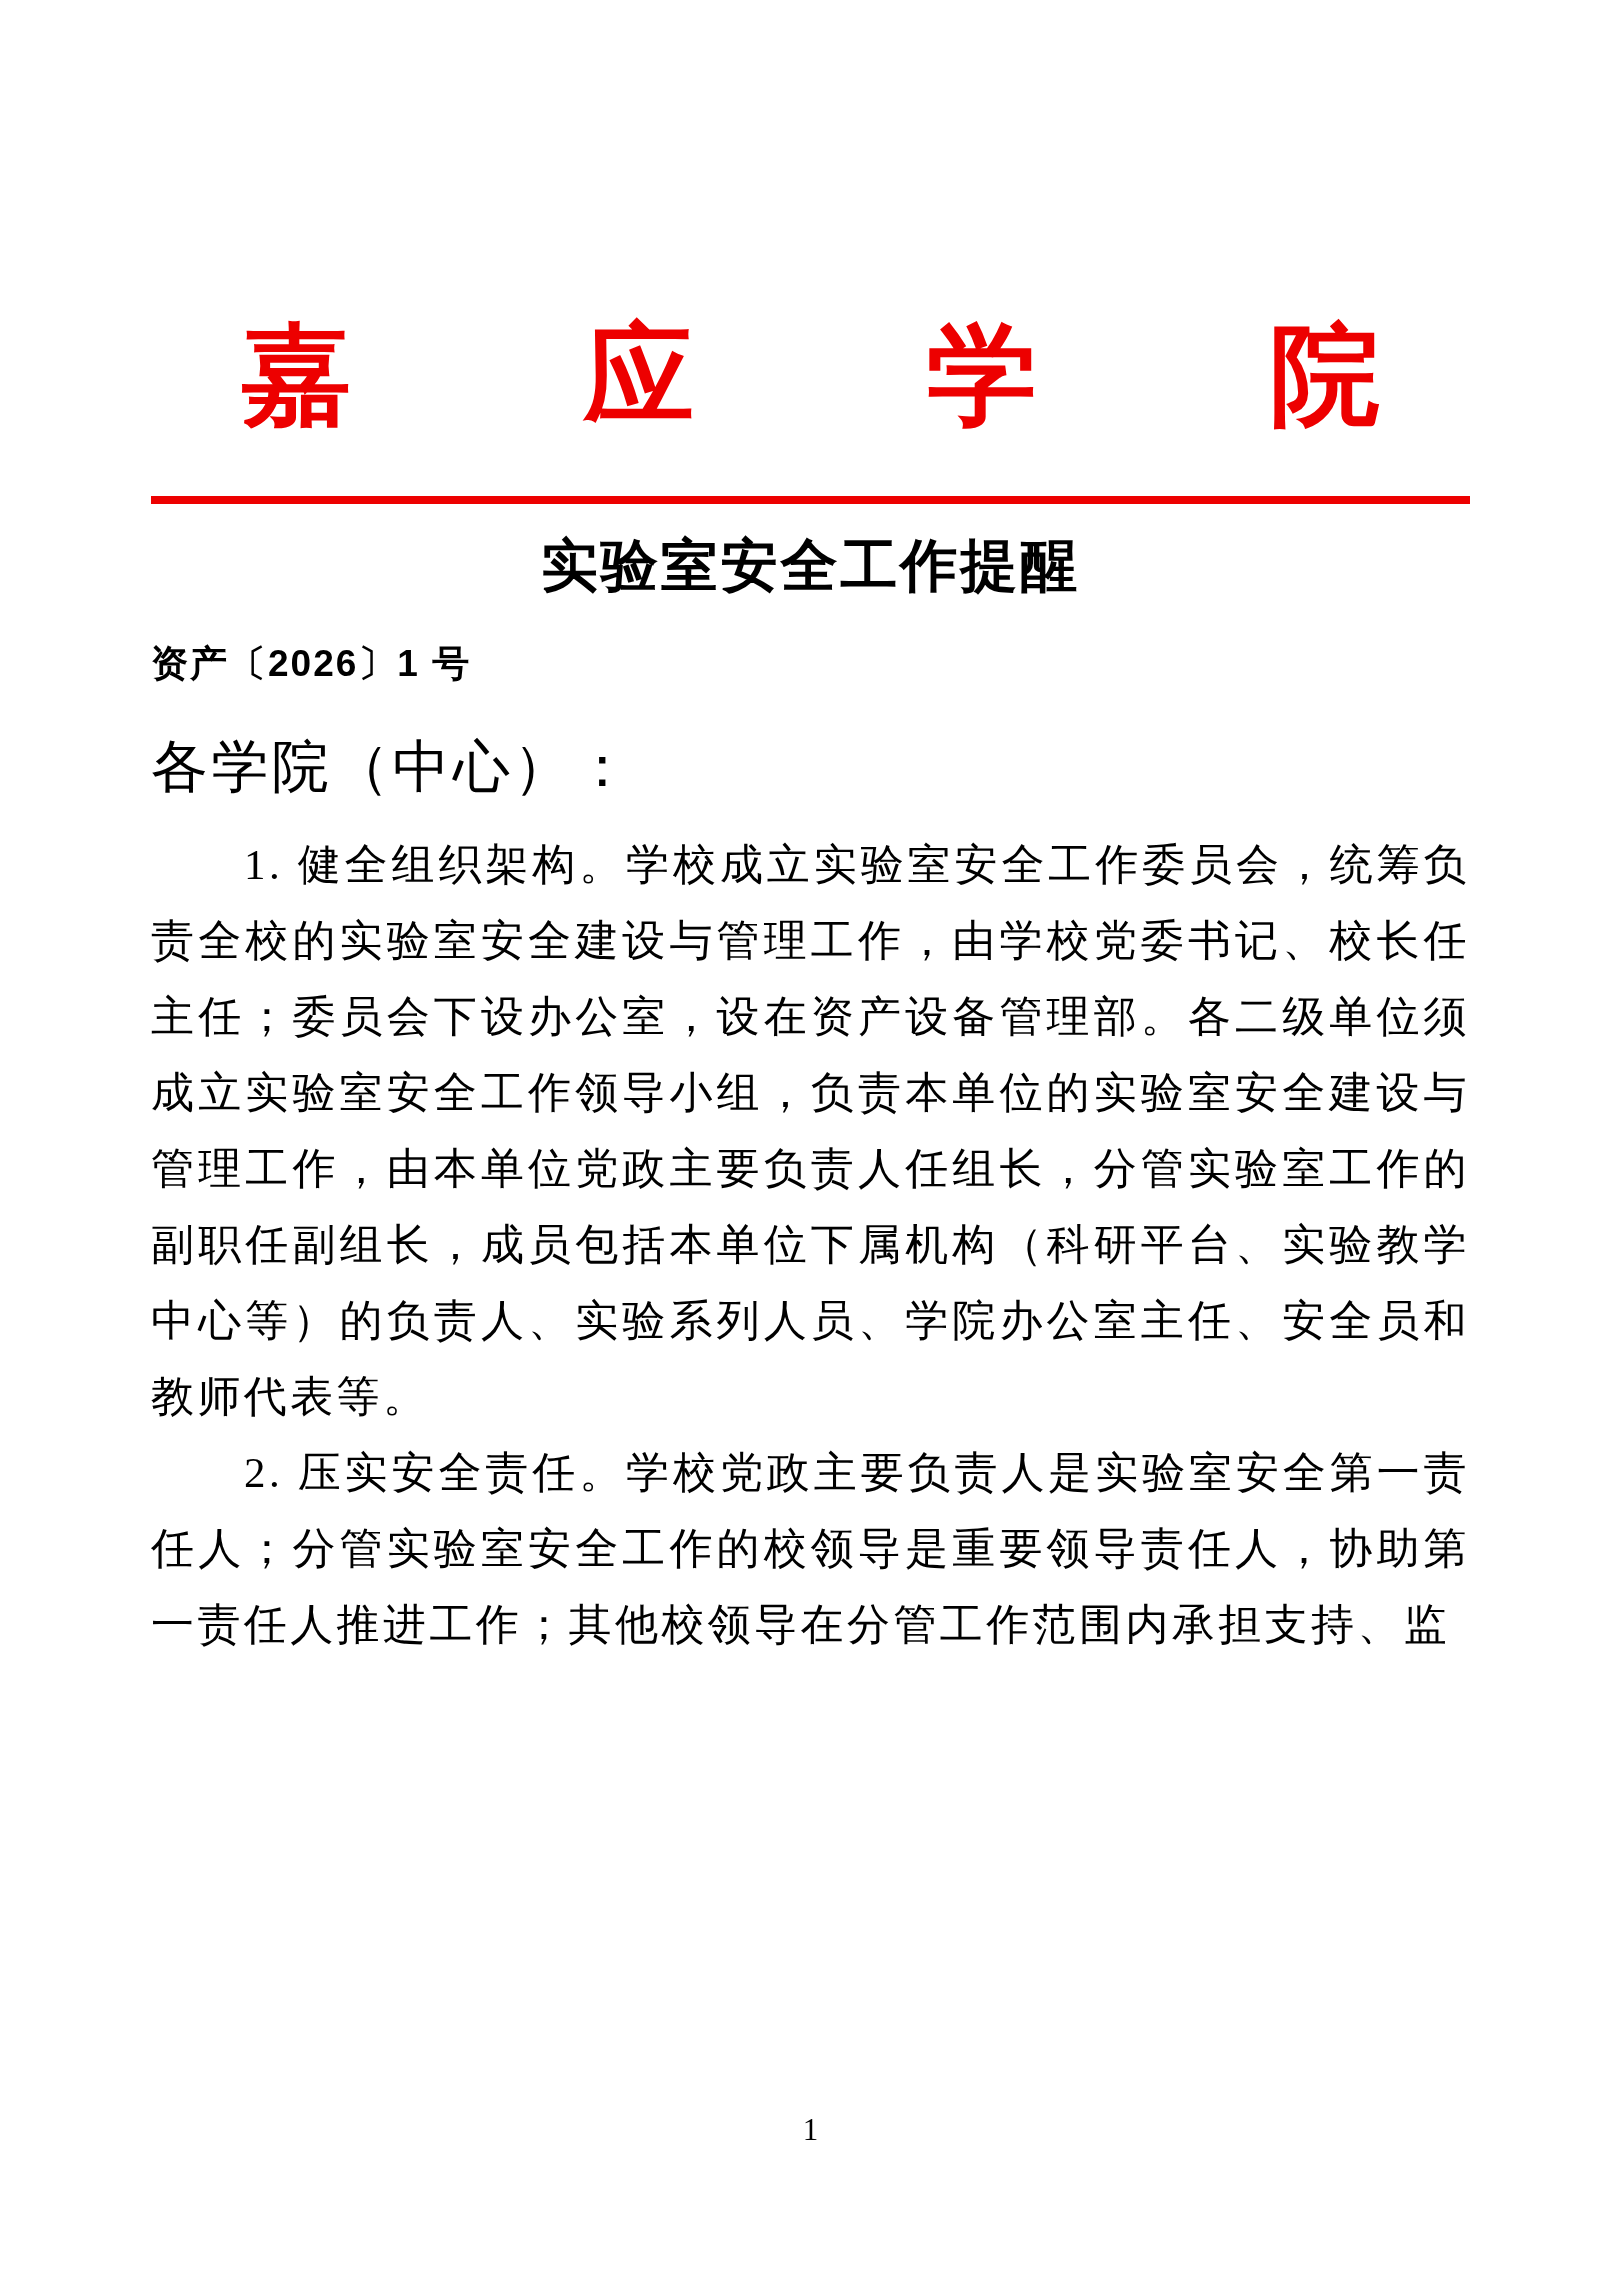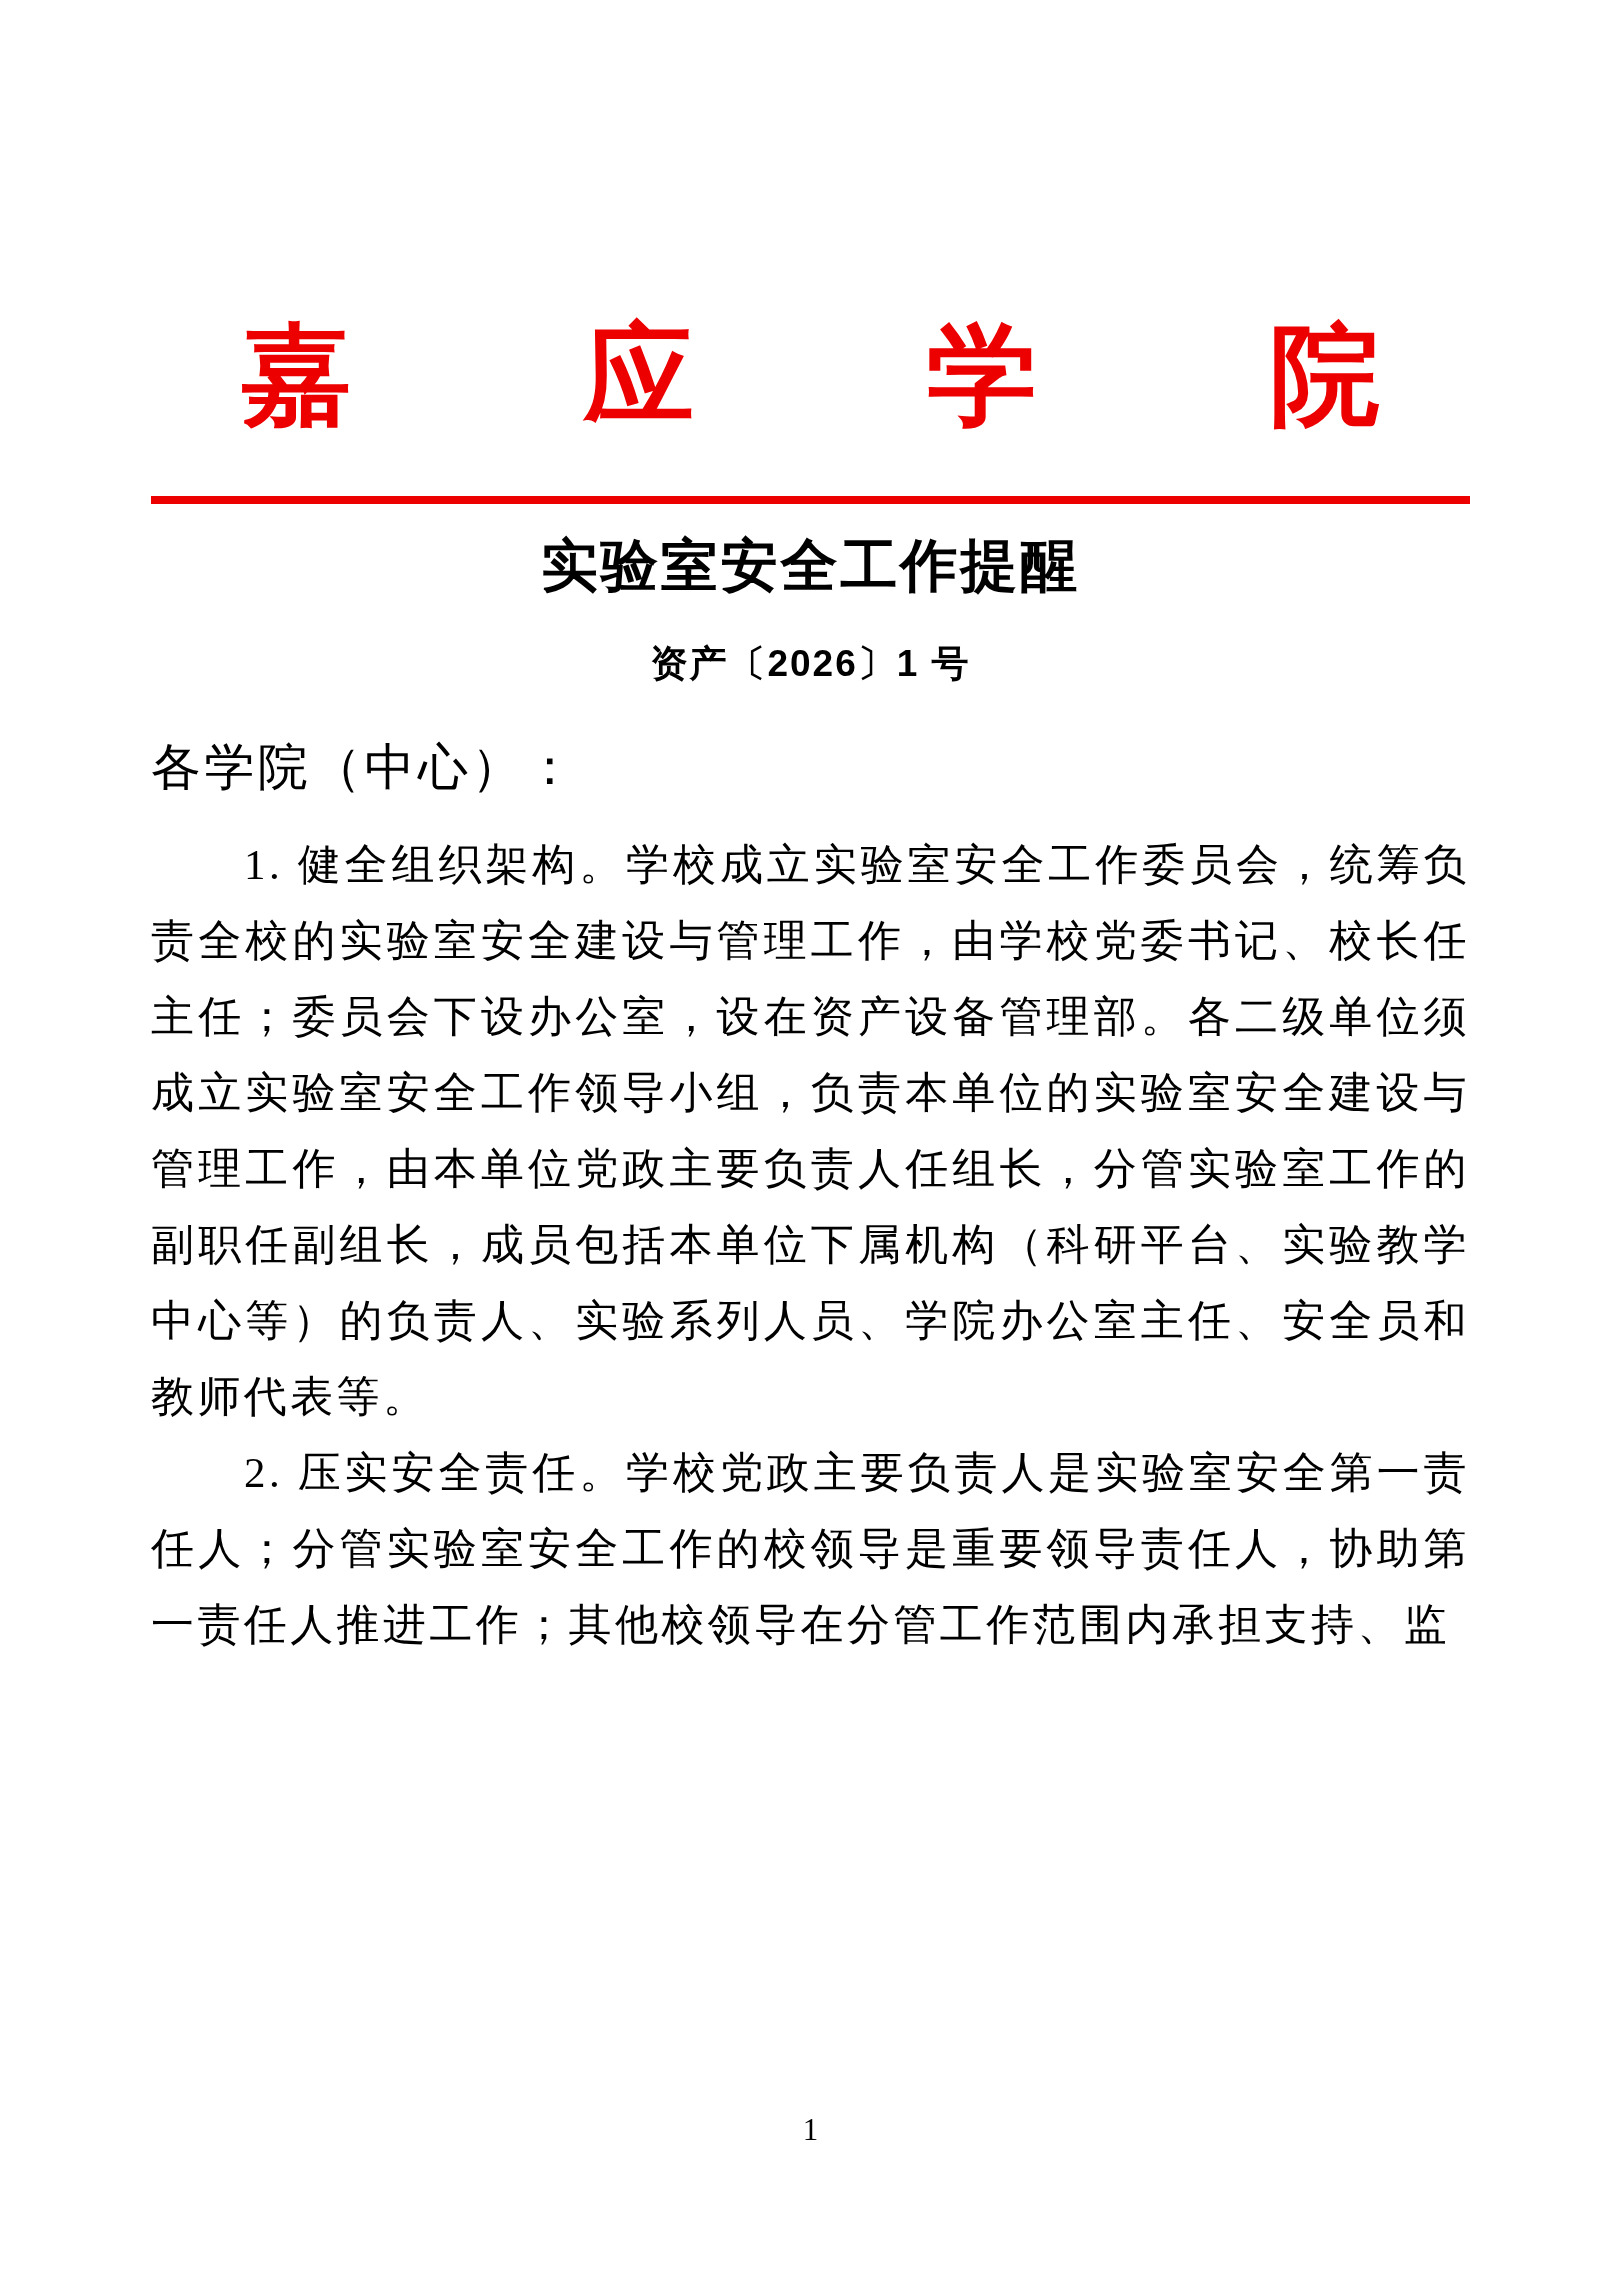--- a/index.html
+++ b/index.html
@@ -46,32 +46,32 @@
     text-align: center;
     font-family: "Liberation Sans", sans-serif;
     font-weight: bold;
     font-size: 57px;
     line-height: 69px;
     letter-spacing: 2.9px;
   }
   
   .doc-number {
     margin-top: 39px;
-    text-align: center;
+    text-align: left;
     font-family: "Liberation Sans", sans-serif;
     font-weight: 600;
     font-size: 37px;
     line-height: 49px;
     letter-spacing: 2px;
   }
   
   .salutation {
     margin-top: 41px;
     margin-bottom: 21.6px;
-    font-size: 50px;
+    font-size: 57px;
     line-height: 76px;
     letter-spacing: 3.4px;
   }
   
   .body-text p {
     margin: 0;
     font-size: 43px;
     line-height: 76px;
     letter-spacing: 3.4px;
     text-align: justify;

